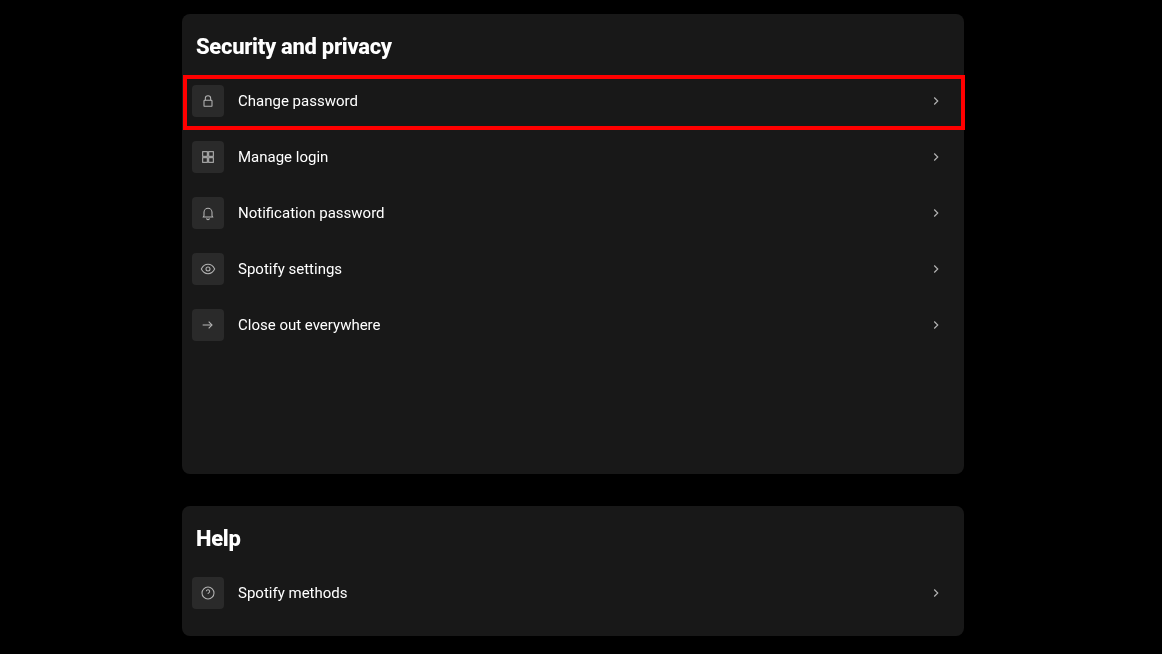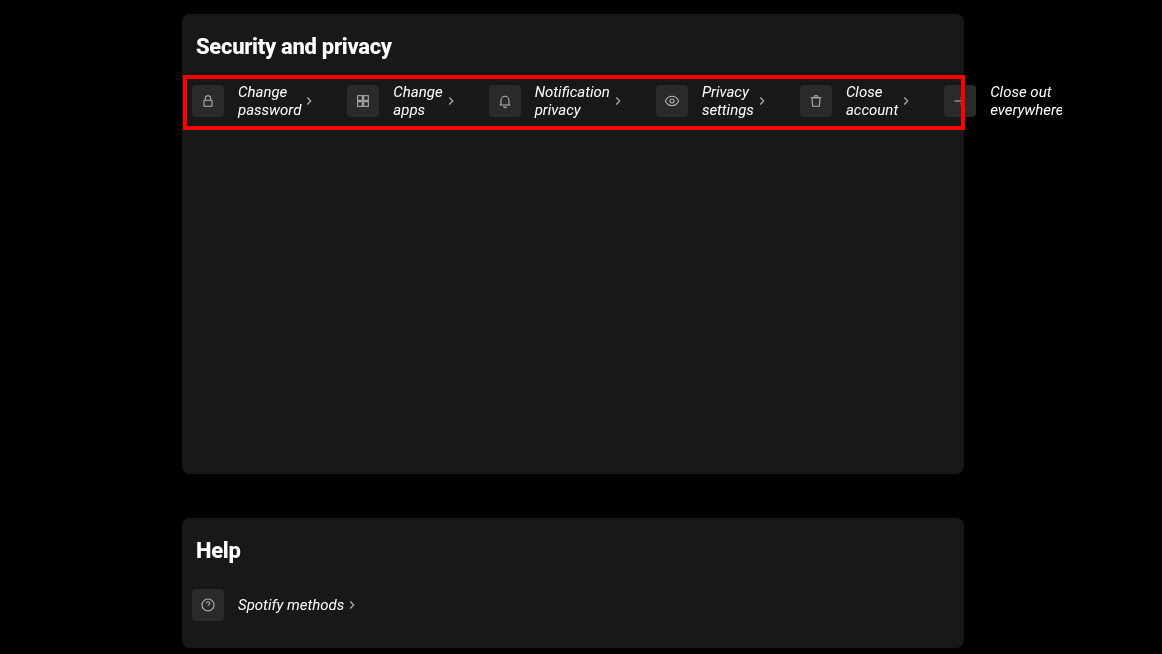--- a/index.html
+++ b/index.html
@@ -1,21 +1,21 @@
 <!DOCTYPE html>
 <html><head>
 <meta charset="utf-8">
 <style>
   html,body{margin:0;padding:0;background:#000;font-family:-apple-system,BlinkMacSystemFont,"Segoe UI",Roboto,Helvetica,Arial,sans-serif;color:#fff;}
   .page{width:1062px;height:654px;position:relative;background:#000;overflow:hidden;}
   .card{position:absolute;left:182px;width:782px;background:#181818;border-radius:8px;box-sizing:border-box;}
   .card.security{top:14px;height:460px;}
-  .card.help{top:518px;height:130px;}
+  .card.help{top:506px;height:130px;}
   .card-title{font-size:22px;font-weight:800;letter-spacing:-0.3px;padding:20px 24px 14px 14px;}
-  .list{display:flex;flex-direction:row;font-style:italic;}
+  .list{display:flex;flex-direction:column;}
   .row{display:flex;align-items:center;height:56px;padding:0 20px 0 10px;box-sizing:border-box;cursor:pointer;}
   .icon-box{width:32px;height:32px;border-radius:4px;background:#2a2a2a;display:flex;align-items:center;justify-content:center;margin-right:14px;flex:0 0 32px;}
   .icon-box svg{width:16px;height:16px;stroke:#b3b3b3;fill:none;stroke-width:1.6;}
   .row-label{font-size:15px;color:#fff;flex:1;}
   .chevron{width:16px;height:16px;display:flex;align-items:center;justify-content:center;}
   .chevron svg{width:14px;height:14px;stroke:#b3b3b3;fill:none;stroke-width:2;}
   .highlight{position:absolute;border:4px solid #ff0000;pointer-events:none;box-sizing:border-box;}
 </style>
 </head>
 <body>
@@ -43,74 +43,59 @@
 
       <div class="row">
         <div class="icon-box">
           <svg viewBox="0 0 24 24">
               <rect x="4" y="4" width="7" height="7"></rect>
               <rect x="13" y="4" width="7" height="7"></rect>
               <rect x="4" y="13" width="7" height="7"></rect>
               <rect x="13" y="13" width="7" height="7"></rect>
             </svg>
         </div>
-        <div class="row-label">Change apps</div>
+        <div class="row-label">Manage login</div>
         <div class="chevron">
             <svg viewBox="0 0 24 24">
               <polyline points="9 6 15 12 9 18"></polyline>
             </svg>
           </div>
       </div>
 
       <div class="row">
         <div class="icon-box">
           <svg viewBox="0 0 24 24">
               <path d="M6 16V11a6 6 0 0 1 12 0v5l1 2H5l1-2Z"></path>
               <path d="M10 20a2 2 0 0 0 4 0"></path>
             </svg>
         </div>
-        <div class="row-label">Notification privacy</div>
+        <div class="row-label">Notification password</div>
         <div class="chevron">
             <svg viewBox="0 0 24 24">
               <polyline points="9 6 15 12 9 18"></polyline>
             </svg>
           </div>
       </div>
 
       <div class="row">
         <div class="icon-box">
           <svg viewBox="0 0 24 24">
               <path d="M2 12s3.5-7 10-7 10 7 10 7-3.5 7-10 7S2 12 2 12Z"></path>
               <circle cx="12" cy="12" r="3"></circle>
             </svg>
         </div>
-        <div class="row-label">Privacy settings</div>
+        <div class="row-label">Spotify settings</div>
         <div class="chevron">
             <svg viewBox="0 0 24 24">
               <polyline points="9 6 15 12 9 18"></polyline>
             </svg>
           </div>
       </div>
 
 
-      <div class="row">
-        <div class="icon-box">
-          <svg viewBox="0 0 24 24">
-              <path d="M4 7h16"></path>
-              <path d="M10 4h4l1 3H9l1-3Z"></path>
-              <path d="M6 7l1 13h10l1-13"></path>
-            </svg>
-        </div>
-        <div class="row-label">Close account</div>
-        <div class="chevron">
-            <svg viewBox="0 0 24 24">
-              <polyline points="9 6 15 12 9 18"></polyline>
-            </svg>
-          </div>
-      </div>
 
       <div class="row">
         <div class="icon-box">
           <svg viewBox="0 0 24 24">
               <line x1="4" y1="12" x2="18" y2="12"></line>
               <polyline points="13 7 18 12 13 17"></polyline>
             </svg>
         </div>
         <div class="row-label">Close out everywhere</div>
         <div class="chevron">

